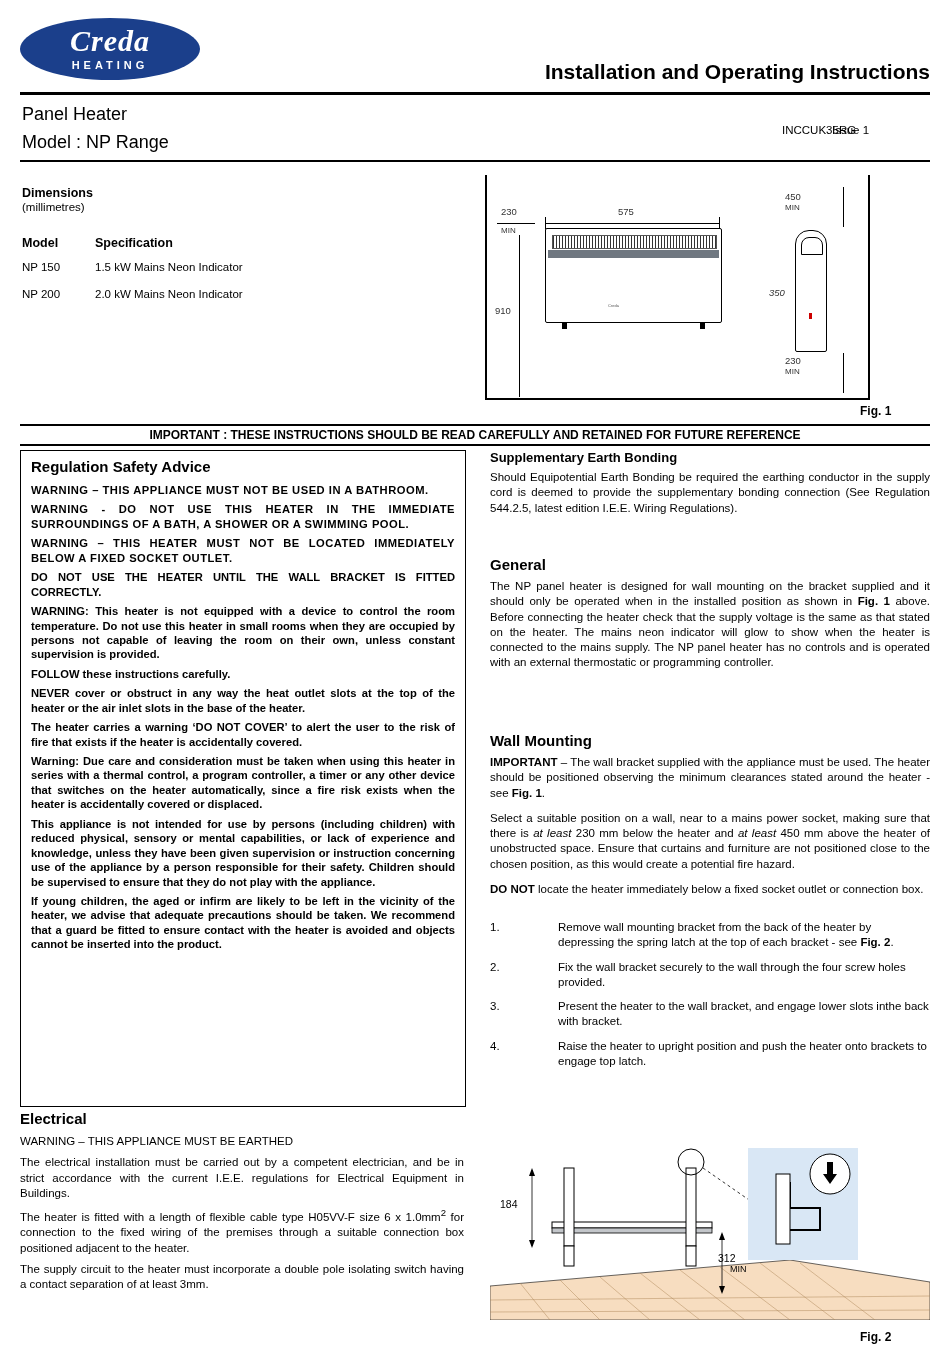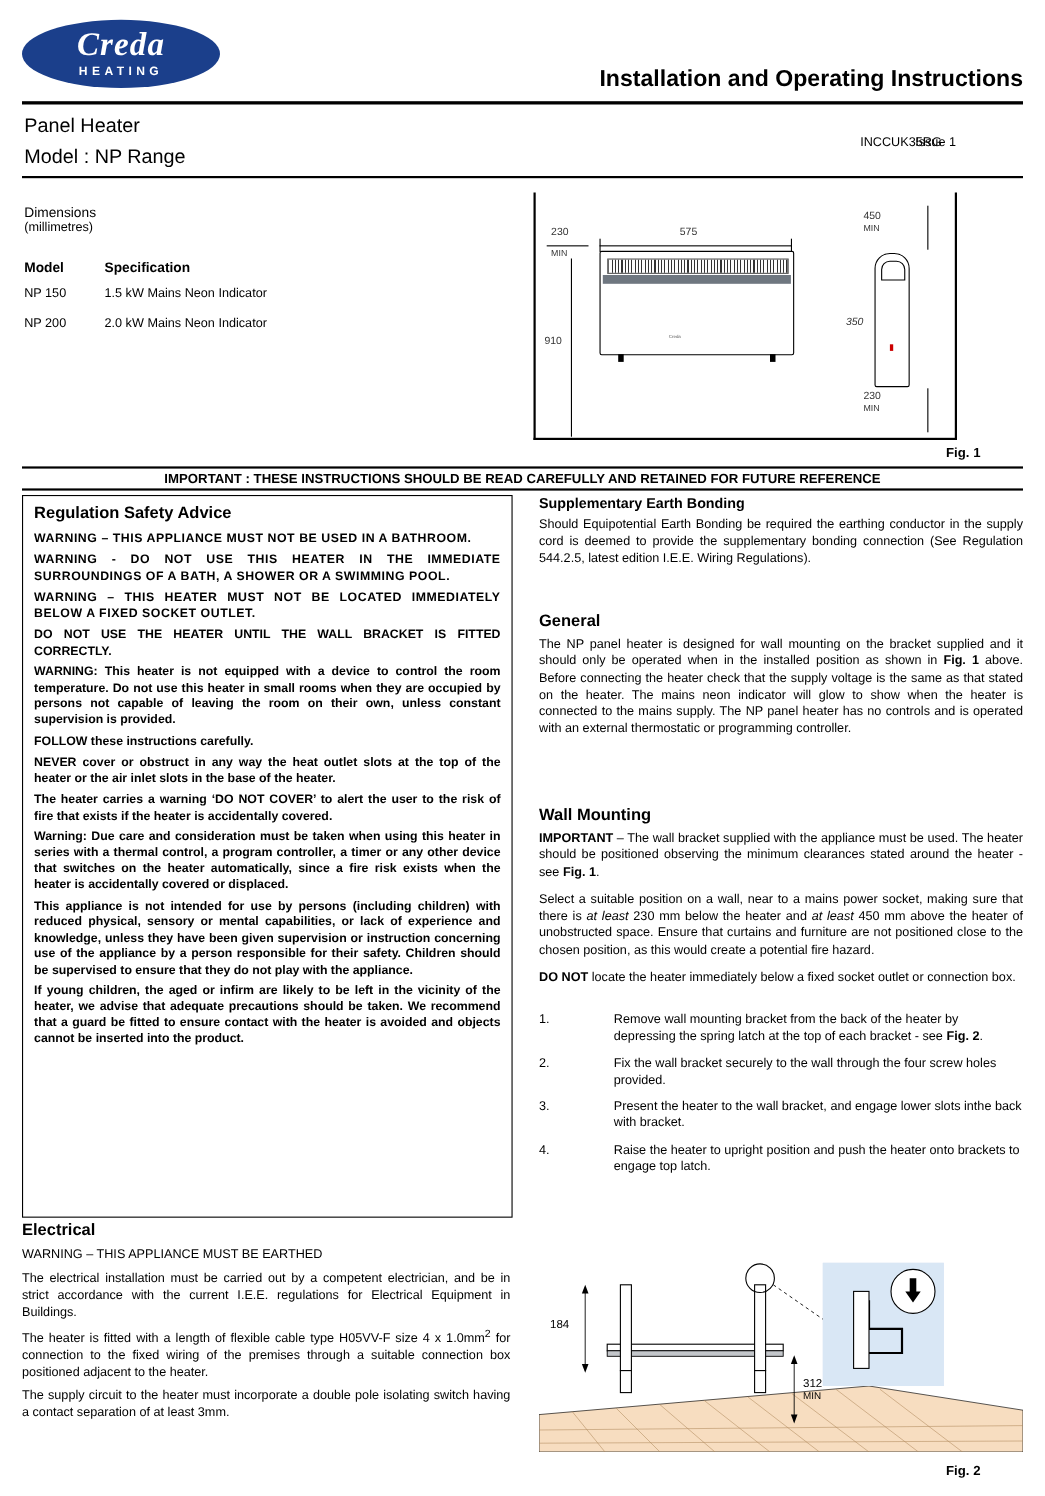--- a/index.html
+++ b/index.html
@@ -34,21 +34,21 @@
     font-size:21px;font-weight:bold;text-align:right;
   }
   .hr1{position:absolute;left:20px;top:92px;width:910px;height:3px;background:#000;}
   .model-line1{position:absolute;left:22px;top:104px;font-size:18px;font-weight:normal;}
   .model-line2{position:absolute;left:22px;top:132px;font-size:18px;font-weight:normal;}
   .doc-code{position:absolute;left:782px;top:124px;font-size:11.5px;}
   .doc-issue{position:absolute;left:832px;top:124px;font-size:11.5px;}
   .hr2{position:absolute;left:20px;top:160px;width:910px;height:2px;background:#000;}
 
   
-  .dim-title{position:absolute;left:22px;top:186px;font-size:12.5px;font-weight:normal;}
+  .dim-title{position:absolute;left:22px;top:186px;font-size:12.5px;font-weight:bold;}
   .dim-sub{position:absolute;left:22px;top:201px;font-size:11.5px;}
   .spec-hdr-model{position:absolute;left:22px;top:236px;font-size:12.5px;font-weight:bold;}
   .spec-hdr-spec{position:absolute;left:95px;top:236px;font-size:12.5px;font-weight:bold;}
   .spec-r1-m{position:absolute;left:22px;top:261px;font-size:11.5px;}
   .spec-r1-s{position:absolute;left:95px;top:261px;font-size:11.5px;}
   .spec-r2-m{position:absolute;left:22px;top:288px;font-size:11.5px;}
   .spec-r2-s{position:absolute;left:95px;top:288px;font-size:11.5px;}
 
   
   .fig1{position:absolute;left:485px;top:175px;width:400px;height:225px;}
@@ -224,21 +224,21 @@
       <p>Warning: Due care and consideration must be taken when using this heater in series with a thermal control, a program controller, a timer or any other device that switches on the heater automatically, since a fire risk exists when the heater is accidentally covered or displaced.</p>
       <p>This appliance is not intended for use by persons (including children) with reduced physical, sensory or mental capabilities, or lack of experience and knowledge, unless they have been given supervision or instruction concerning use of the appliance by a person responsible for their safety. Children should be supervised to ensure that they do not play with the appliance.</p>
       <p>If young children, the aged or infirm are likely to be left in the vicinity of the heater, we advise that adequate precautions should be taken. We recommend that a guard be fitted to ensure contact with the heater is avoided and objects cannot be inserted into the product.</p>
     </div>
   </div>
 
   <div class="elec-title">Electrical</div>
   <div class="elec-body">
     <p class="b">WARNING – THIS APPLIANCE MUST BE EARTHED</p>
     <p>The electrical installation must be carried out by a competent electrician, and be in strict accordance with the current I.E.E. regulations for Electrical Equipment in Buildings.</p>
-    <p><span>The heater is fitted with a length of flexible cable type H05VV-F size 4 x 1.0mm</span><sup>2</sup><span> for connection to the fixed wiring of the premises through a suitable connection box positioned adjacent to the heater.</span></p>
+    <p><span>The heater is fitted with a length of flexible cable type H05VV-F size 6 x 1.0mm</span><sup>2</sup><span> for connection to the fixed wiring of the premises through a suitable connection box positioned adjacent to the heater.</span></p>
     <p>The supply circuit to the heater must incorporate a double pole isolating switch having a contact separation of at least 3mm.</p>
   </div>
 
   <div class="earth-sec rc">
     <h3>Supplementary Earth Bonding</h3>
     <p>Should Equipotential Earth Bonding be required the earthing conductor in the supply cord is deemed to provide the supplementary bonding connection (See Regulation 544.2.5, latest edition I.E.E. Wiring Regulations).</p>
   </div>
 
   <div class="general-sec rc">
     <h2>General</h2>
@@ -307,18 +307,18 @@
       <polygon points="340,32 347,42 343,42 343,54 337,54 337,42 333,42" fill="#000" transform="rotate(180 340 43)"></polygon>
 
       <line x1="42" y1="40" x2="42" y2="116" stroke="#000" stroke-width="0.8"></line>
       <polygon points="42,38 39,46 45,46" fill="#000"></polygon>
       <polygon points="42,118 39,110 45,110" fill="#000"></polygon>
       <line x1="232" y1="104" x2="232" y2="162" stroke="#000" stroke-width="0.8"></line>
       <polygon points="232,102 229,110 235,110" fill="#000"></polygon>
       <polygon points="232,164 229,156 235,156" fill="#000"></polygon>
     </svg>
     <div class="f2txt" style="left:10px;top:68px;">184</div>
-    <div class="f2txt" style="left:240px;top:122px;">312</div>
+    <div class="f2txt" style="left:228px;top:122px;">312</div>
     <div class="f2txt" style="left:240px;top:134px;font-size:9px;">MIN</div>
   </div>
   <div class="fig2-label">Fig. 2</div>
 
 </div>
 
 </body></html>

